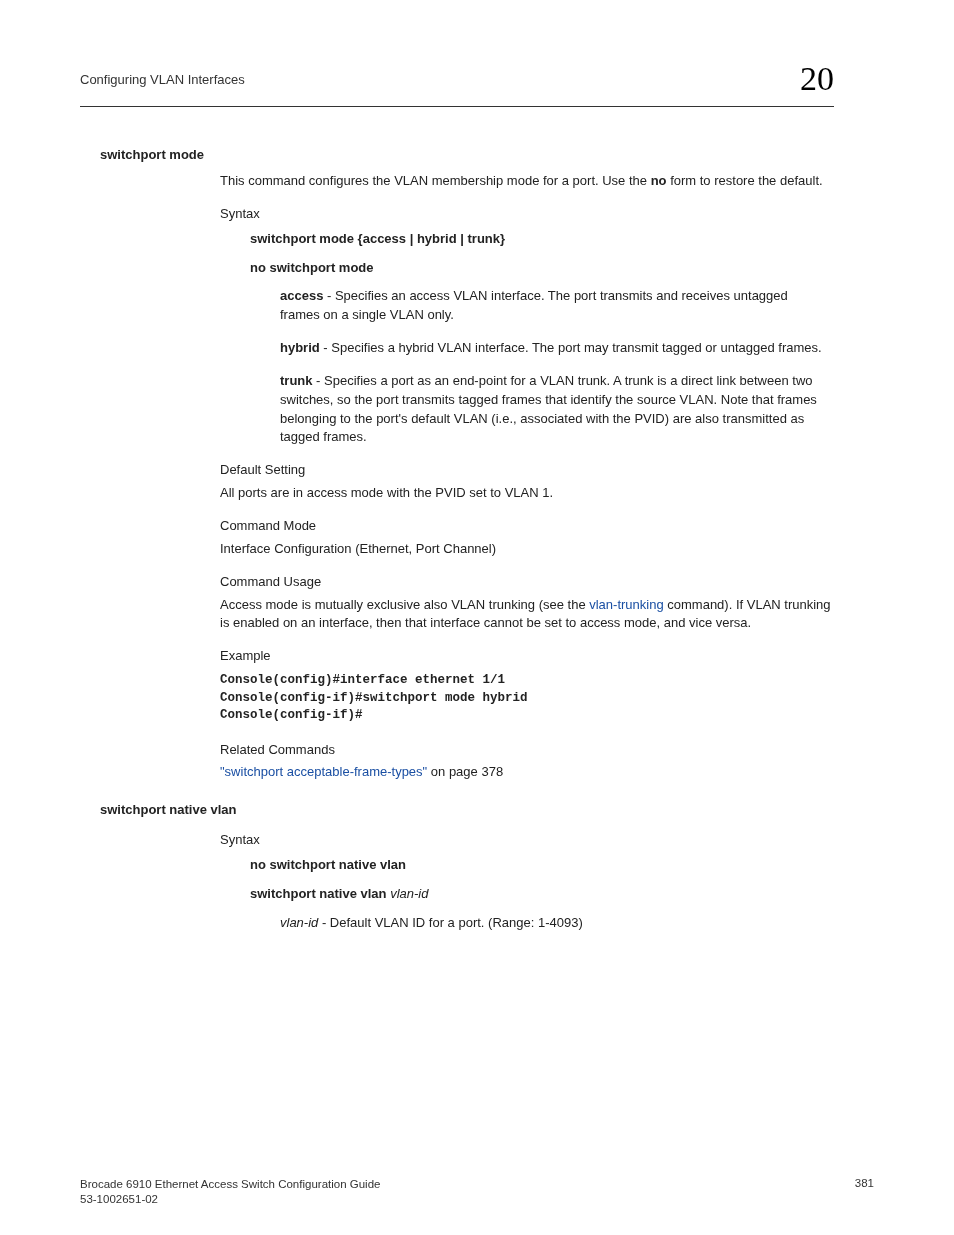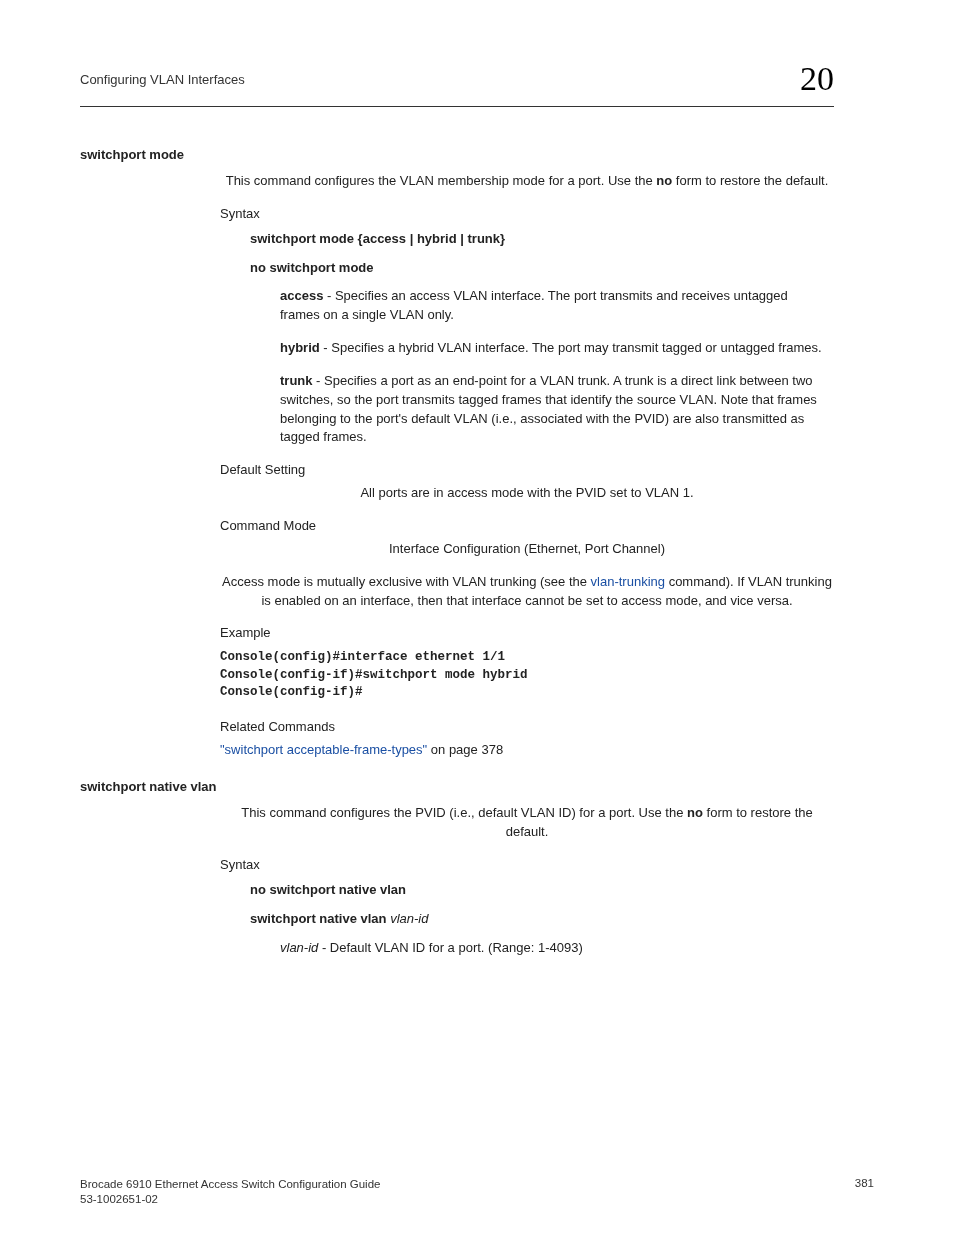--- a/index.html
+++ b/index.html
@@ -36,28 +36,28 @@
   }
   hr.header-rule {
     border: none;
     border-top: 1px solid #333;
     margin: 0 0 40px 0;
   }
   .cmd-title {
     font-weight: bold;
     font-size: 13px;
     margin-bottom: 10px;
+    margin-left: 20px;
   }
   .body-block {
     margin-left: 140px;
     line-height: 1.45;
   }
   .body-block p {
     margin: 0 0 14px 0;
-    text-align: center;
   }
   .section-head {
     font-weight: normal;
     margin: 14px 0 4px 0;
   }
   .syntax-line {
     margin: 6px 0 10px 30px;
     font-weight: bold;
   }
   .syntax-line .nonbold ,
@@ -133,41 +133,39 @@
     <div class="param-block">
       <span class="term">trunk</span><span> - Specifies a port as an end-point for a VLAN trunk. A trunk is a direct link between two switches, so the port transmits tagged frames that identify the source VLAN. Note that frames belonging to the port's default VLAN (i.e., associated with the PVID) are also transmitted as tagged frames.</span>
     </div>
 
     <div class="section-head">Default Setting</div>
     <p>All ports are in access mode with the PVID set to VLAN 1.</p>
 
     <div class="section-head">Command Mode</div>
     <p>Interface Configuration (Ethernet, Port Channel)</p>
 
+    <div class="section-head">Command Usage</div>
     <p>
-      <span>Access mode is mutually exclusive with VLAN trunking (see the </span><span class="link">vlan-trunking</span><span> command). If VLAN trunking is enabled on an interface, then that interface cannot be set to access mode, and vice versa.</span>
+      <span>Access mode is mutually exclusive also VLAN trunking (see the </span><span class="link">vlan-trunking</span><span> command). If VLAN trunking is enabled on an interface, then that interface cannot be set to access mode, and vice versa.</span>
     </p>
 
     <div class="section-head">Example</div>
     <pre class="example">Console(config)#interface ethernet 1/1
 Console(config-if)#switchport mode hybrid
 Console(config-if)#</pre>
 
     <div class="section-head">Related Commands</div>
     <div class="related-line">
       <span class="link">"switchport acceptable-frame-types"</span><span> on page 378</span>
     </div>
   </div>
 
   <div class="cmd-title">switchport native vlan</div>
 
   <div class="body-block">
-    <p>
-      <span>This command configures the PVID (i.e., default VLAN ID) for a port. Use the </span><b>no</b><span> form to restore the default.</span>
-    </p>
 
     <div class="section-head">Syntax</div>
     <div class="syntax-line">no switchport native vlan</div>
     <div class="syntax-line">
       <span>switchport native vlan </span><em>vlan-id</em>
     </div>
 
     <div class="param-block">
       <em>vlan-id</em><span> - Default VLAN ID for a port. (Range: 1-4093)</span>
     </div>

